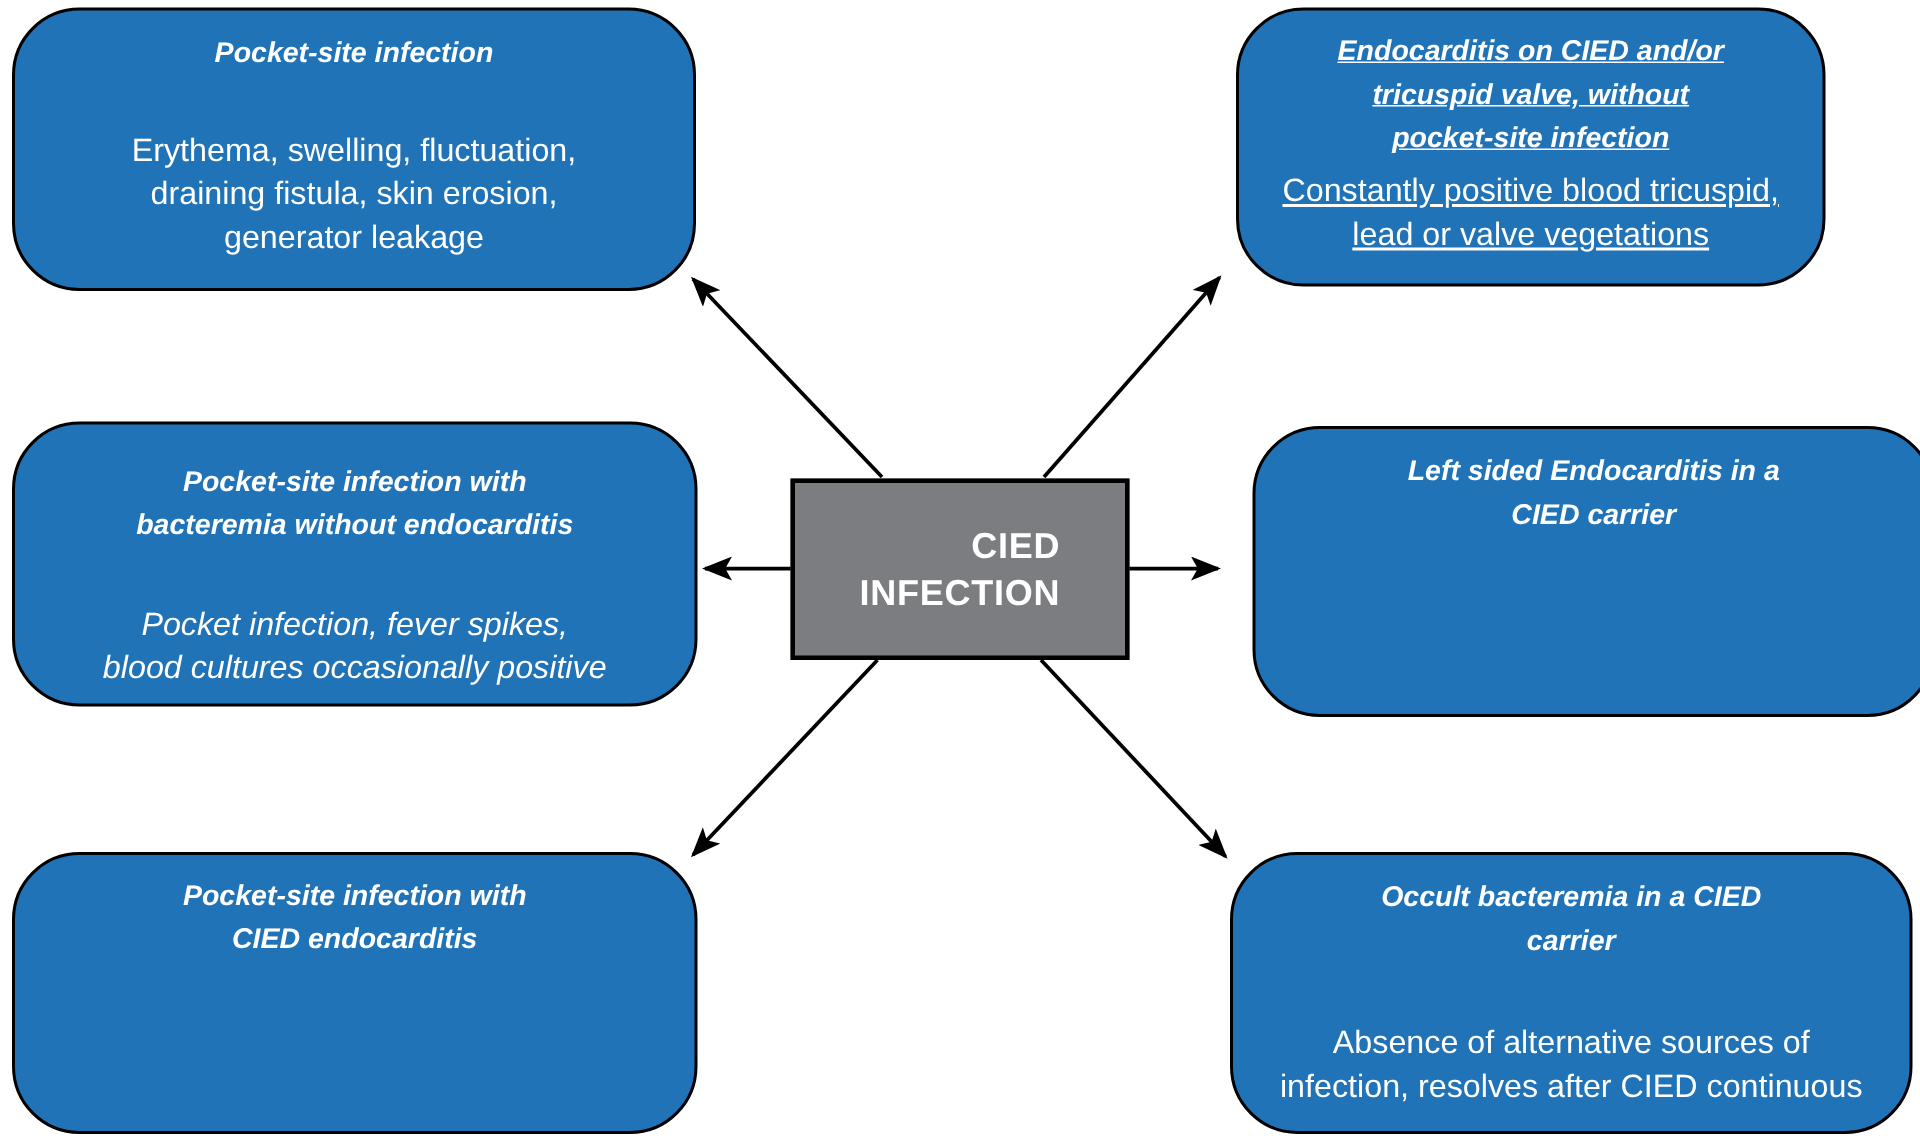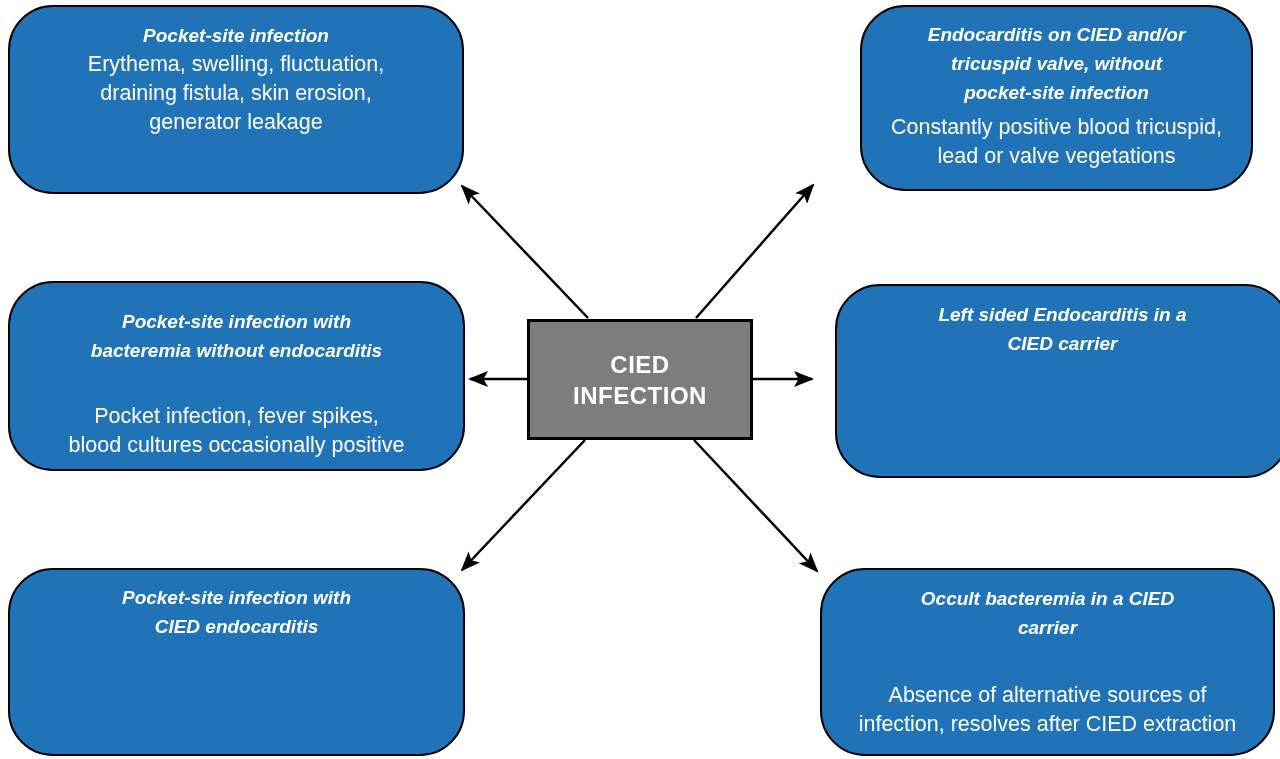--- a/index.html
+++ b/index.html
@@ -42,29 +42,29 @@
     white-space: pre-line;
   }
   .node .body {
     margin: 0;
     font-size: 21.5px;
     line-height: 29px;
     font-weight: normal;
     white-space: pre-line;
   }
   #box-0 { left: 8px;   top: 5px;   width: 456px; height: 189px; }
-  #box-1 { left: 860px; top: 5px;   width: 393px; height: 186px; }
+  #box-1 { left: 824px; top: 5px;   width: 393px; height: 186px; text-decoration: underline; }
   #box-2 { left: 8px;   top: 281px; width: 457px; height: 190px; }
   #box-3 { left: 835px; top: 284px; width: 455px; height: 194px; }
   #box-4 { left: 8px;   top: 568px; width: 457px; height: 188px; }
   #box-5 { left: 820px; top: 568px; width: 455px; height: 188px; }
 
-  #box-0 .title { margin-top: 14px; }  #box-0 .body { }
+  #box-0 .title { margin-top: 14px; }  #box-0 .body { margin-top: 36px; }
   #box-1 .title { margin-top: 13px; }  #box-1 .body { margin-top: 6px;  }
-  #box-2 .title { margin-top: 24px; }  #box-2 .body { margin-top: 37px; }
+  #box-2 .title { margin-top: 24px; }  #box-2 .body { margin-top: 37px; font-style: italic; }
   #box-3 .title { margin-top: 14px; }  #box-3 .body { margin-top: 12px; }
   #box-4 .title { margin-top: 13px; }  #box-4 .body { margin-top: 4px;  }
   #box-5 .title { margin-top: 14px; }  #box-5 .body { margin-top: 39px; }
 
   .center-node {
     position: absolute;
     left: 527px;
     top: 319px;
     width: 226px;
     height: 121px;
@@ -74,21 +74,21 @@
     color: var(--center-text, #ffffff);
     display: flex;
     align-items: center;
     justify-content: center;
   }
   .center-label {
     font-size: 24px;
     line-height: 31px;
     font-weight: bold;
     letter-spacing: 0.5px;
-    text-align: center;
+    text-align: right;
     white-space: pre-line;
   }
 </style>
 </head>
 <body>
 
 <div class="canvas">
 
   <svg class="arrows" viewBox="0 0 1280 759" xmlns="http://www.w3.org/2000/svg">
     <defs>
@@ -133,21 +133,21 @@
 
   <section class="node" id="box-4">
     <h3 class="title">Pocket-site infection with
 CIED endocarditis</h3>
   </section>
 
   <section class="node" id="box-5">
     <h3 class="title">Occult bacteremia in a CIED
 carrier</h3>
     <p class="body">Absence of alternative sources of
-infection, resolves after CIED extraction</p>
+infection, resolves after CIED continuous</p>
   </section>
 
   <div class="center-node">
     <div class="center-label">CIED
 INFECTION</div>
   </div>
 
 </div>
 
 </body></html>

